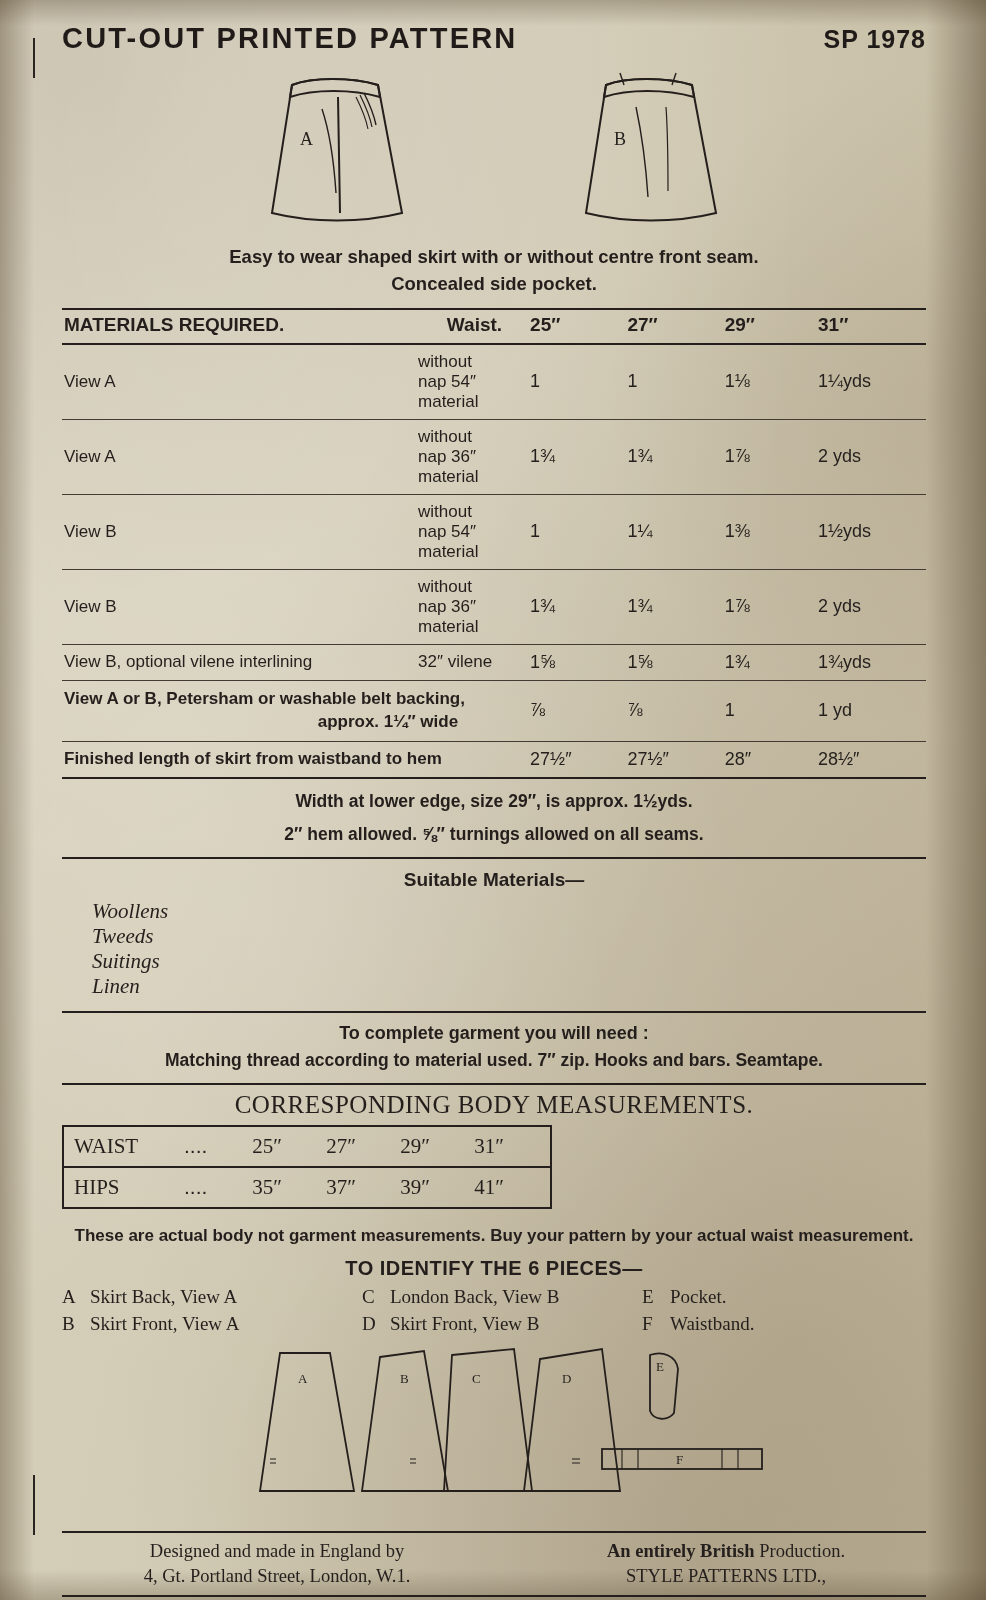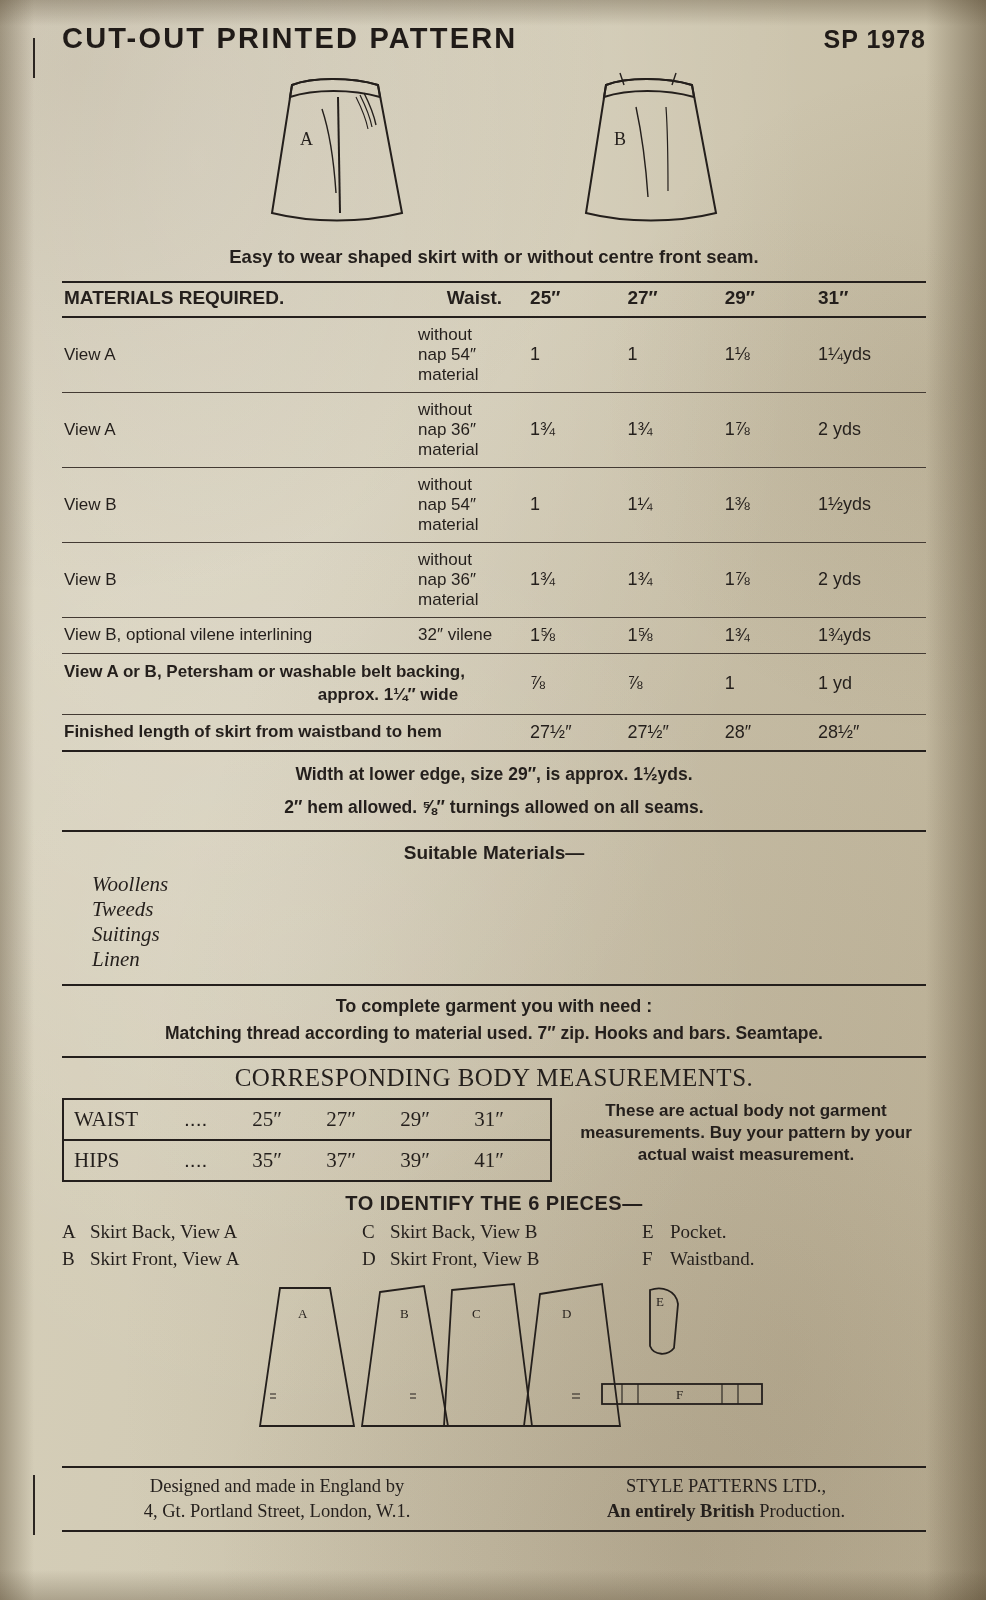--- a/index.html
+++ b/index.html
@@ -113,21 +113,21 @@
   }
   .complete { text-align: center; font-weight: bold; font-size: 18px; margin-top: 10px; }
   .complete .l2 { margin-top: 6px; font-size: 17.5px; }
 
   .cbm-title {
     text-align: center;
     font-family: "Liberation Serif", serif;
     font-size: 25px; letter-spacing: 0.5px;
     margin: 6px 0 6px 0;
   }
-  .cbm-wrap { display: flex; gap: 14px; align-items: stretch; }
+  .cbm-wrap { display: flex; gap: 14px; align-items: stretch; flex-direction: column; }
   .cbm-box { border: 2px solid #241f1c; width: 490px; }
   .cbm-line { display: flex; align-items: center; font-size: 21px; padding: 7px 10px; }
   .cbm-line + .cbm-line { border-top: 2px solid #241f1c; }
   .cbm-label { width: 110px; font-family: "Liberation Serif", serif; }
   .cbm-dots { width: 46px; }
   .cbm-val { width: 74px; text-align: center; font-family: "Liberation Serif", serif; }
   .cbm-note { flex: 1; text-align: center; font-weight: bold; font-size: 17px; line-height: 1.3; padding-top: 2px; }
 
   .identify-title { text-align: center; font-weight: bold; font-size: 20px; margin: 10px 0 6px 0; letter-spacing: 0.5px; }
   .pieces {
@@ -187,20 +187,21 @@
           <path d="M110,22 L114,10" stroke-width="1.4"></path>
           <path d="M74,44 C80,72 84,104 86,134" stroke-width="1.4"></path>
           <path d="M104,44 C106,72 106,104 106,128" stroke-width="1.2"></path>
         </g>
         <text x="52" y="82" font-family="Liberation Serif, serif" font-size="18" fill="#241f1c">B</text>
       </svg>
     </div>
 
     <div class="tagline">
       <div>Easy to wear shaped skirt with or without centre front seam.</div>
+      <div>Concealed side pocket.</div>
     </div>
 
     <hr class="rule">
 
     <table class="materials">
       <tbody>
           <tr class="head">
         <td class="c-desc">MATERIALS REQUIRED.</td>
         <td class="c-waist">Waist.</td>
         <td class="num">25″</td>
@@ -280,21 +281,21 @@
     <div class="suitable-row">
       <span>Woollens</span>
       <span>Tweeds</span>
       <span>Suitings</span>
       <span>Linen</span>
     </div>
 
     <hr class="rule">
 
     <div class="complete">
-      <div>To complete garment you with need :</div>
+      <div>To complete garment you will need :</div>
       <div class="l2">Matching thread according to material used.   7″ zip.   Hooks and bars.  Seamtape.</div>
     </div>
 
     <hr class="rule" style="margin-top:12px;">
 
     <div class="cbm-title">CORRESPONDING BODY MEASUREMENTS.</div>
 
     <div class="cbm-wrap">
       <div class="cbm-box">
         <div class="cbm-line">
@@ -319,21 +320,21 @@
 
     <div class="identify-title">TO IDENTIFY THE 6 PIECES—</div>
 
     <div class="pieces">
       <div class="pc">
           <span class="k">A</span>
           <span>Skirt Back, View A</span>
         </div>
       <div class="pc">
           <span class="k">C</span>
-          <span>Skirt Back, View B</span>
+          <span>London Back, View B</span>
         </div>
       <div class="pc">
           <span class="k">E</span>
           <span>Pocket.</span>
         </div>
       <div class="pc">
           <span class="k">B</span>
           <span>Skirt Front, View A</span>
         </div>
       <div class="pc">
@@ -372,21 +373,21 @@
     </div>
 
     <hr class="rule">
 
     <div class="footer">
       <div class="foot-col foot-left">
         <div>Designed and made in England by</div>
         <div>4, Gt. Portland Street, London, W.1.</div>
       </div>
       <div class="foot-col foot-right">
+        <div><span class="bold">An entirely British</span><span> Production.</span></div>
         <div>STYLE PATTERNS LTD.,</div>
-        <div><span class="bold">An entirely British</span><span> Production.</span></div>
       </div>
     </div>
 
     <hr class="rule" style="margin-top:6px;">
 
   </div>
 </div>
 
 </body></html>

